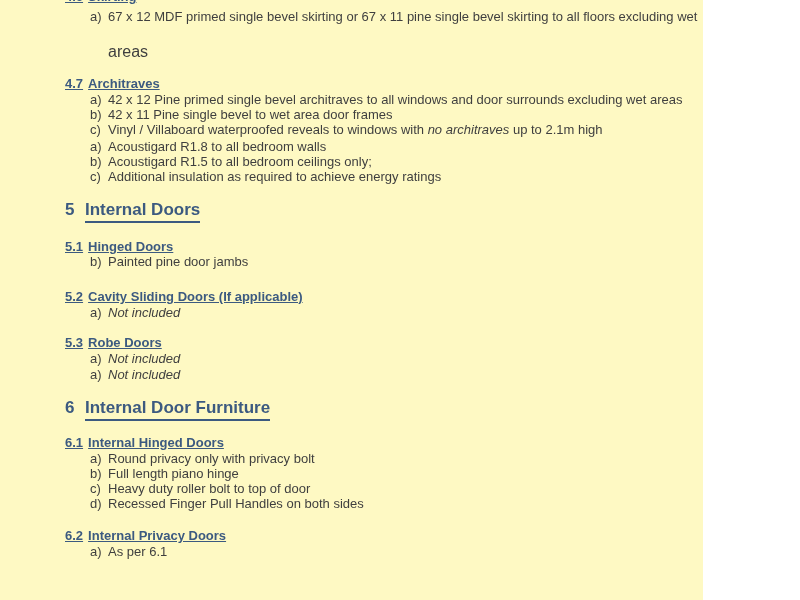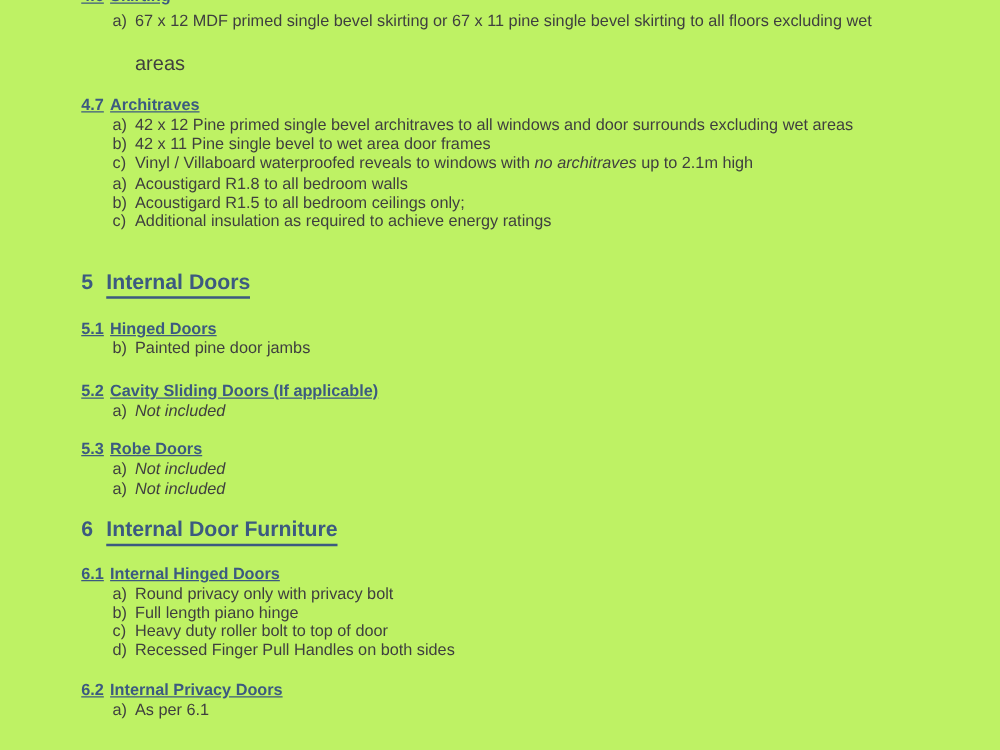--- a/index.html
+++ b/index.html
@@ -2,23 +2,23 @@
 <html><head>
 <meta charset="utf-8">
 <style>
   html, body {
     margin: 0;
     padding: 0;
     background: #ffffff;
   }
   .page {
     position: relative;
-    width: 800px;
+    width: 703px;
     height: 600px;
-    background: #bef264;
+    background: #fef9c3;
     overflow: hidden;
     font-family: "Liberation Sans", sans-serif;
   }
   .content {
     position: absolute;
     top: -11px;
     left: 65px;
     width: 695px;
   }
   .sub-heading {
@@ -102,21 +102,21 @@
     <div class="item" style="margin-top:2px">
       <span class="label">a)</span><span>Acoustigard R1.8 to all bedroom walls</span>
     </div>
     <div class="item">
       <span class="label">b)</span><span>Acoustigard R1.5 to all bedroom ceilings only;</span>
     </div>
     <div class="item">
       <span class="label">c)</span><span>Additional insulation as required to achieve energy ratings</span>
     </div>
 
-    <div class="main-heading" style="margin-top:32px">
+    <div class="main-heading" style="margin-top:16px">
       <span class="num">5</span><span class="title">Internal Doors</span>
     </div>
 
     <div class="sub-heading" style="margin-top:16px">
       <span class="num">5.1</span><span class="title">Hinged Doors</span>
     </div>
     <div class="item">
       <span class="label">b)</span><span>Painted pine door jambs</span>
     </div>
 

